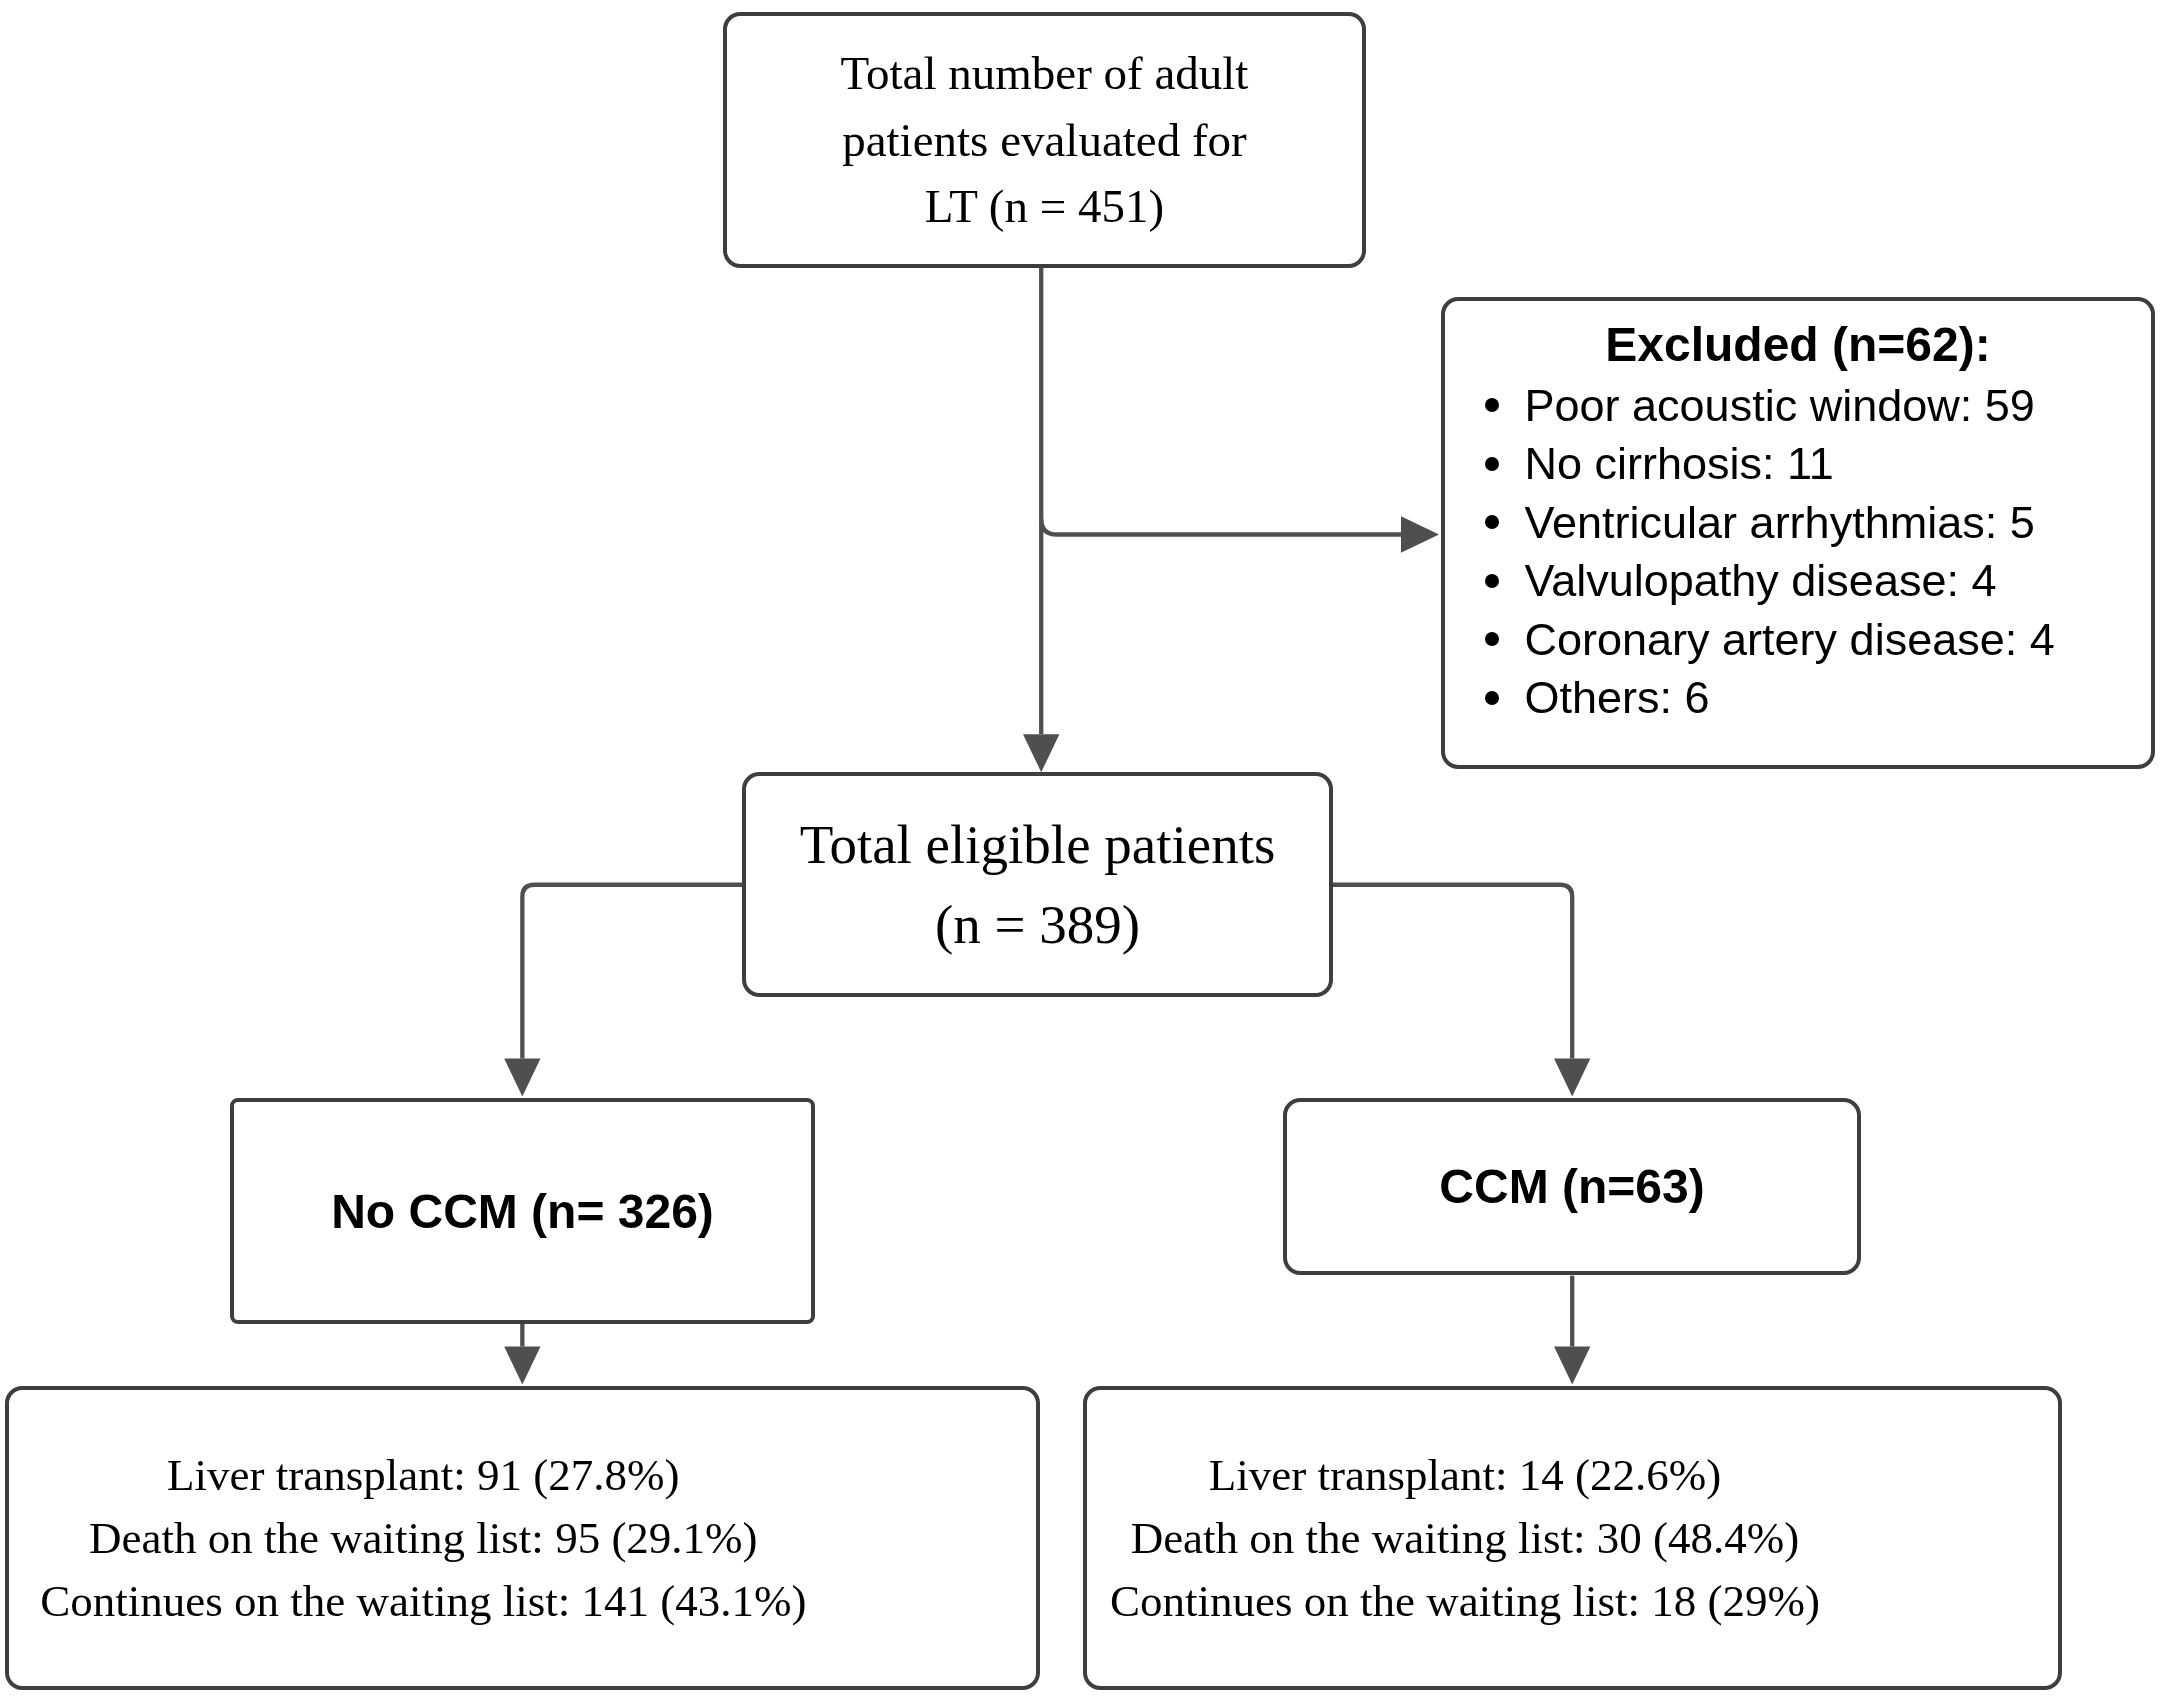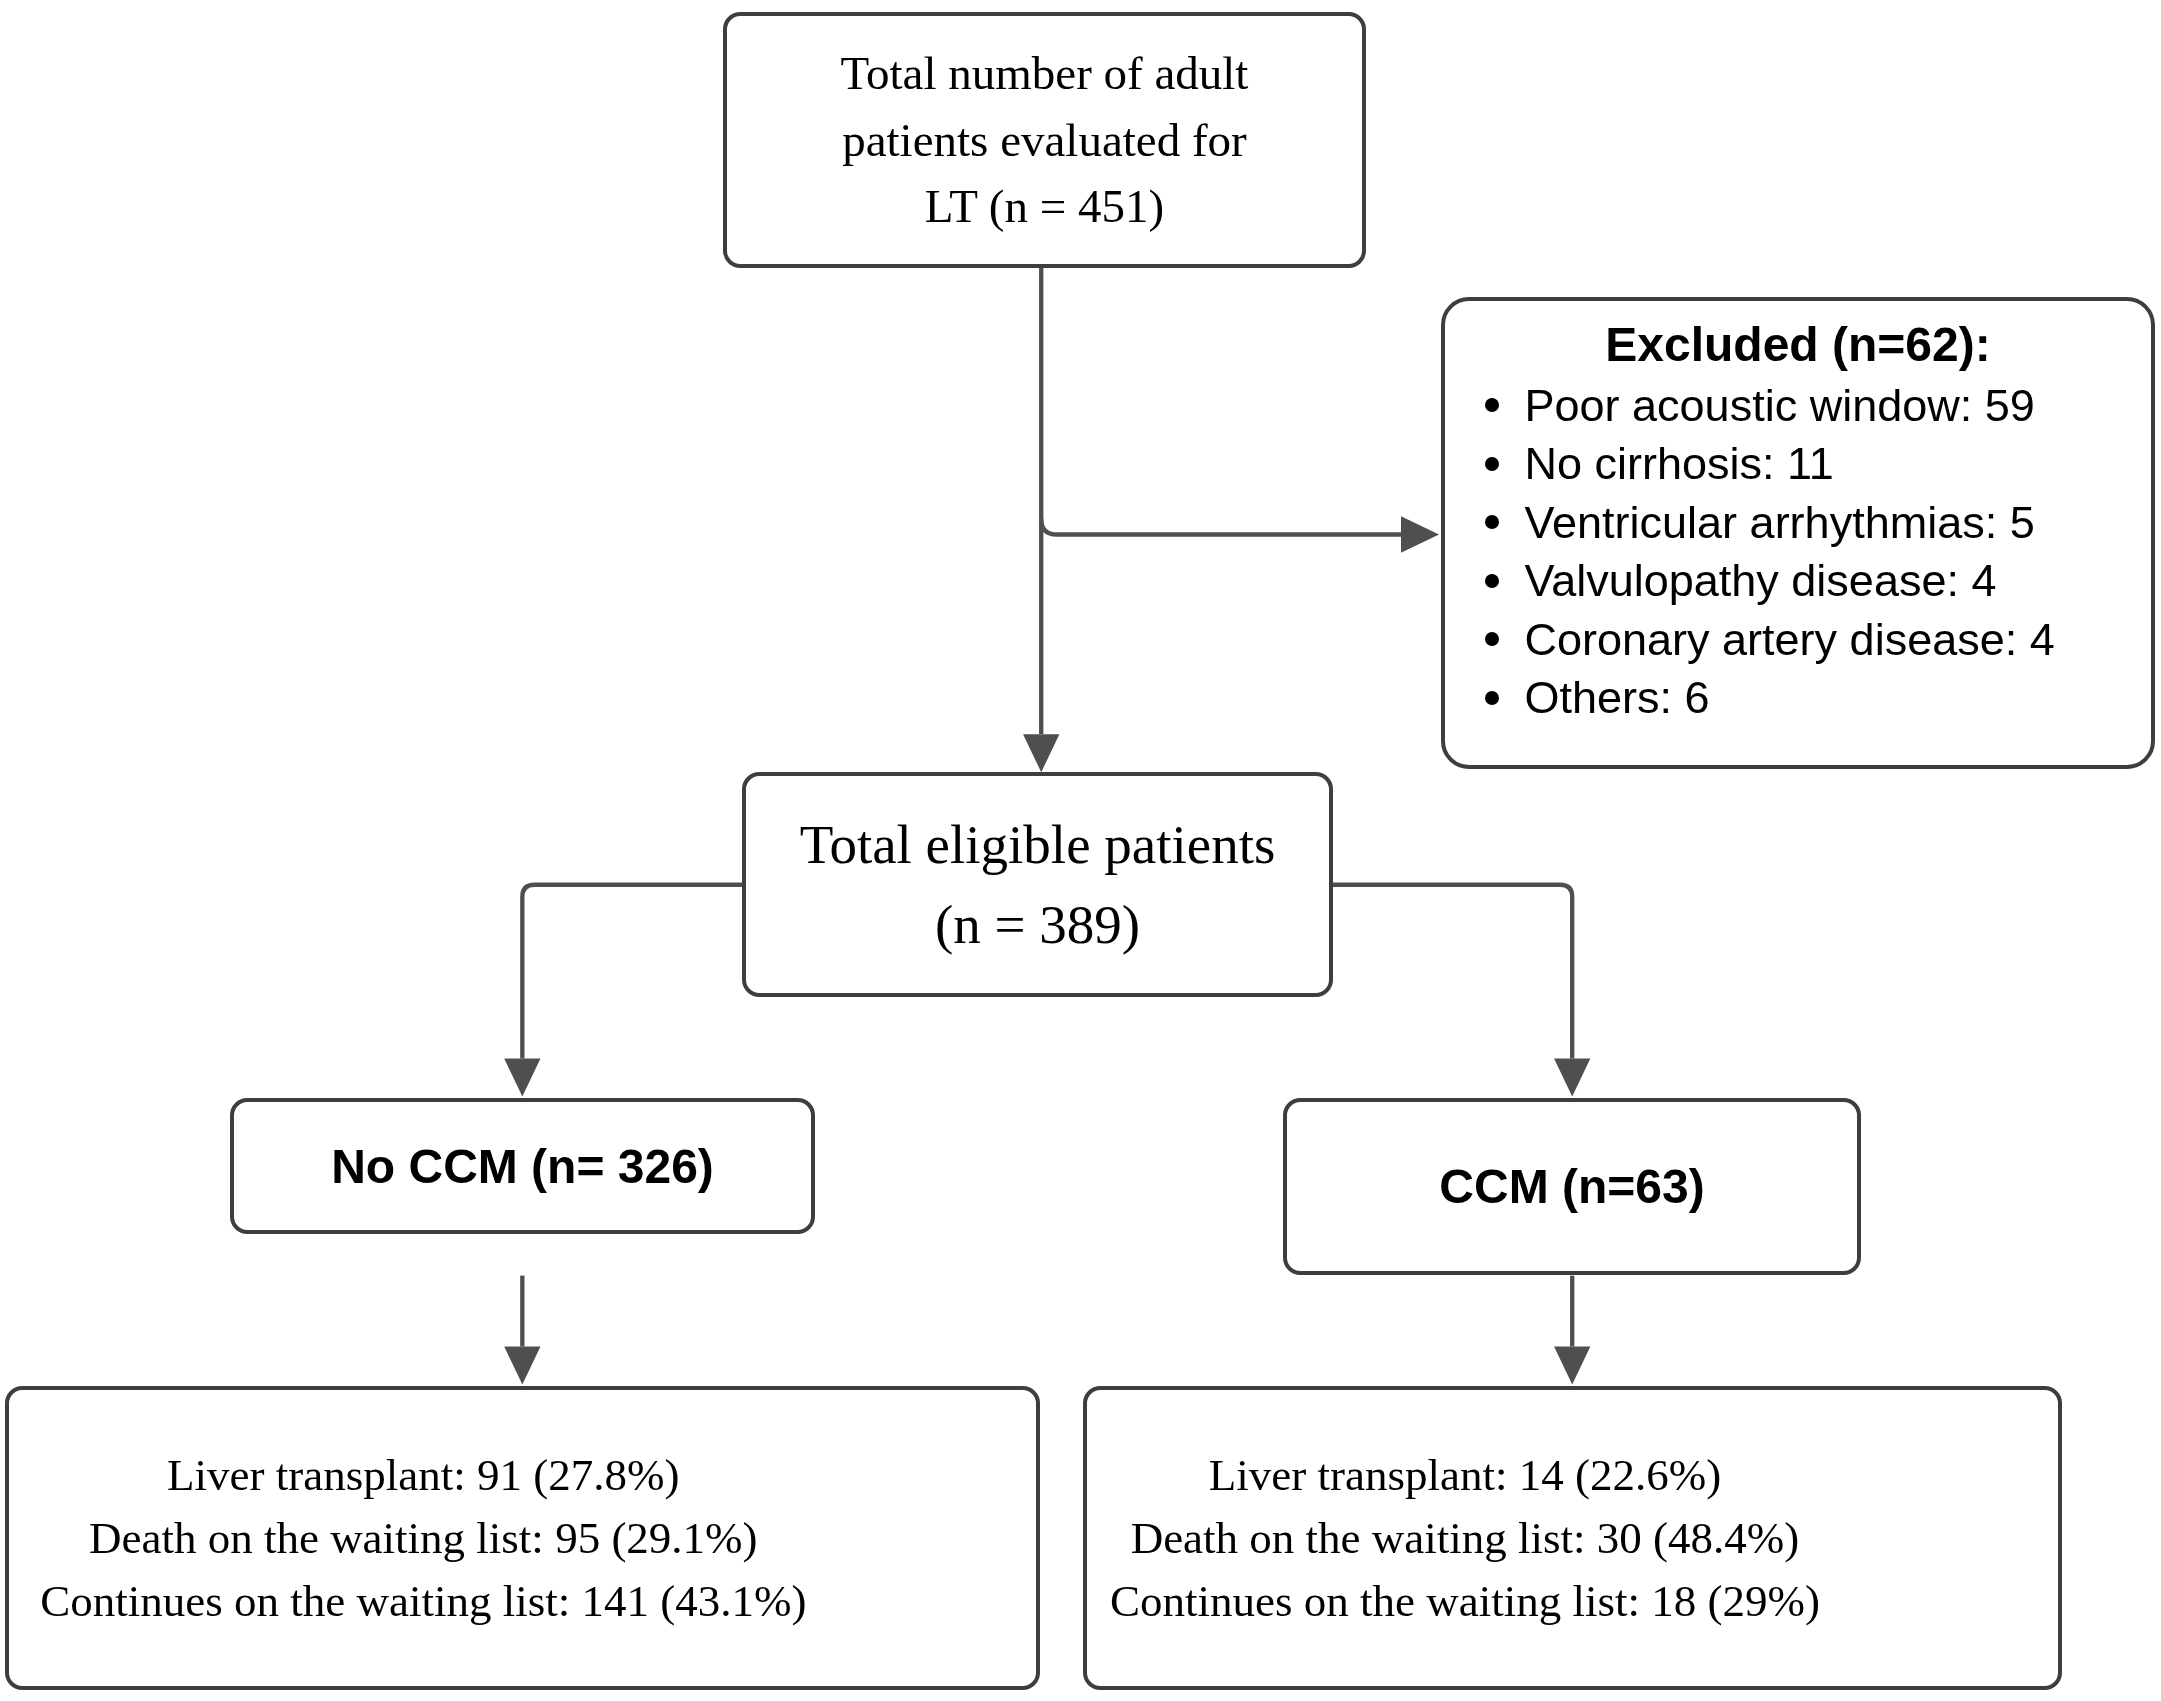--- a/index.html
+++ b/index.html
@@ -35,30 +35,29 @@
     display: flex;
     flex-direction: column;
     align-items: center;
     justify-content: center;
     text-align: center;
   }
   .multiline { white-space: pre-line; font-family: Liberation Serif, serif; }
 
   #node-total-evaluated { left: 723px; top: 12px;  width: 643px; height: 256px; font-size: 47px; line-height: 1.42; }
   #node-eligible        { left: 742px; top: 772px; width: 591px; height: 225px; font-size: 55px; line-height: 1.45; }
-  #node-no-ccm          { left: 230px; top: 1098px; width: 585px; height: 136px; font-size: 48px; font-weight: bold; }
+  #node-no-ccm          { left: 230px; top: 1098px; width: 585px; height: 226px; font-size: 48px; font-weight: bold; border-radius: 8px; }
   #node-ccm             { left: 1283px; top: 1098px; width: 578px; height: 177px; font-size: 48px; font-weight: bold; }
 
   #node-excluded {
     left: 1441px; top: 297px; width: 714px; height: 472px;
     justify-content: flex-start;
     align-items: stretch;
     padding: 14px 22.5px 8.6px 22.5px;
     text-align: left;
-    border-radius: 28px;
   }
   #excluded-title {
     font-size: 48px;
     font-weight: bold;
     text-align: center;
     margin: 1.7px 0 5.2px 0;
   }
   #excluded-list {
     list-style: none;
     margin: 0;

